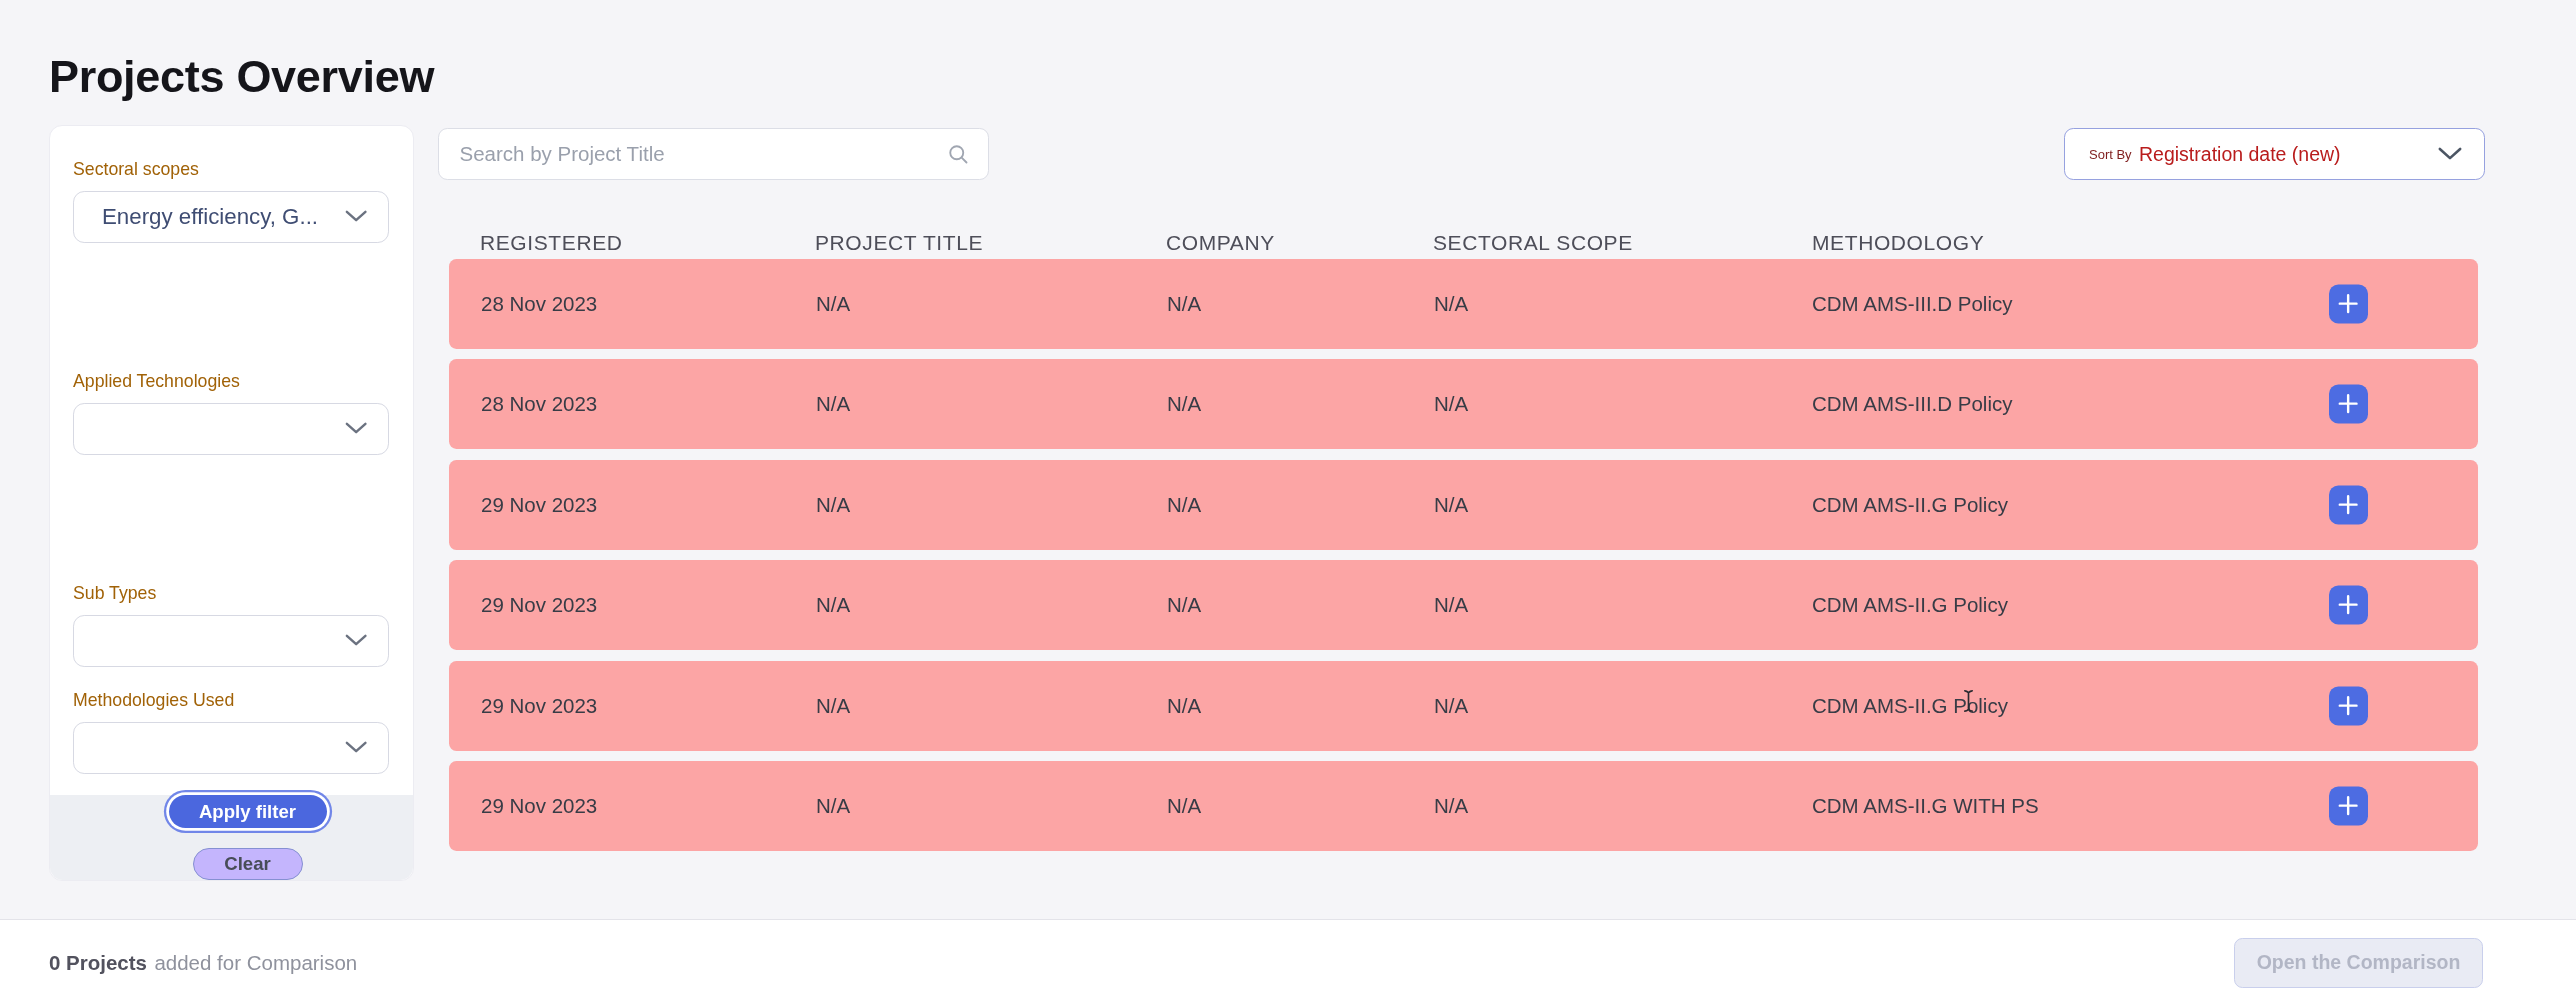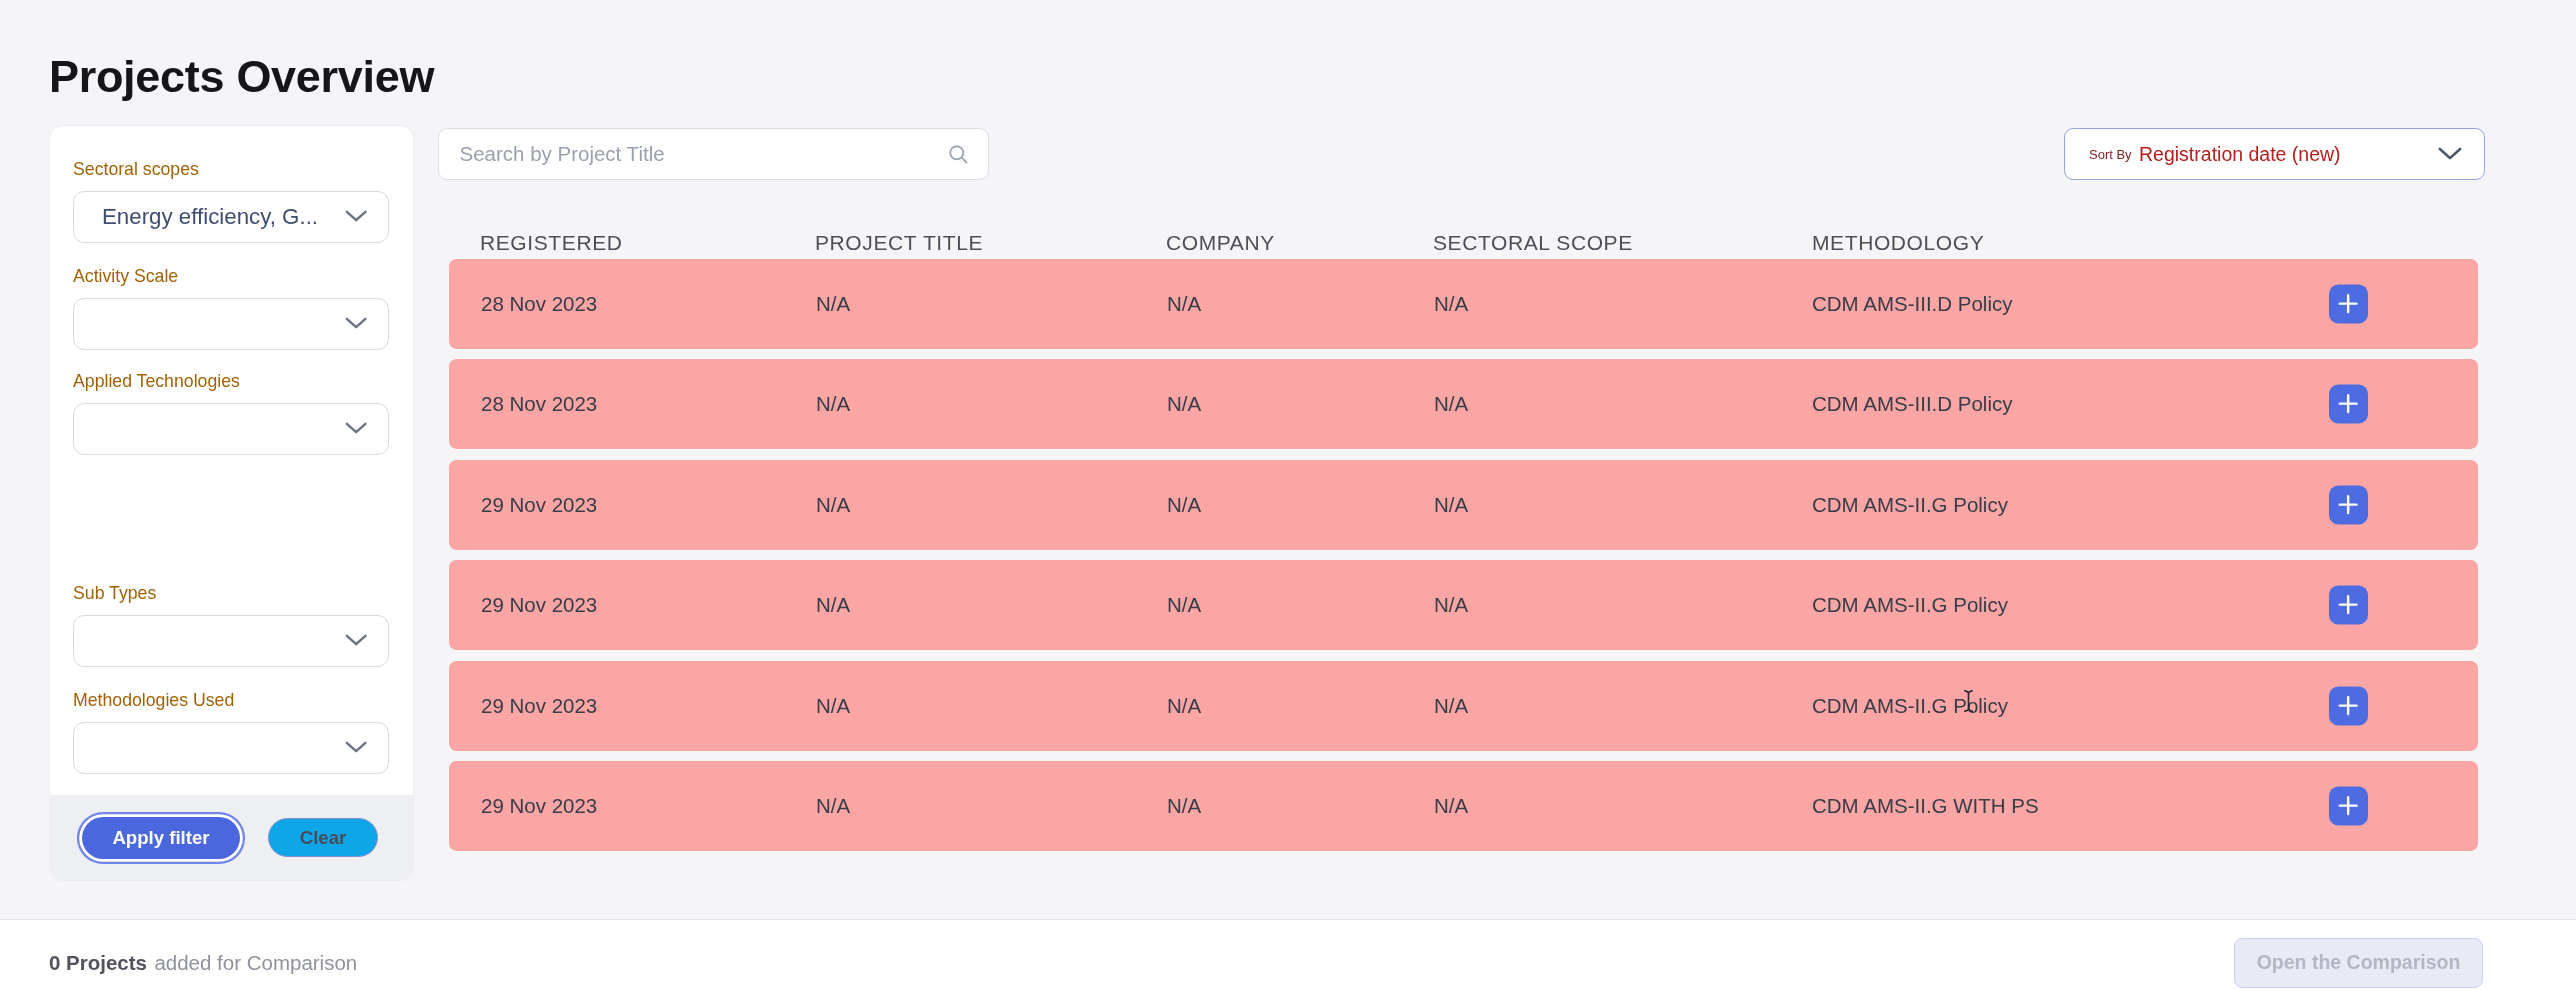--- a/index.html
+++ b/index.html
@@ -29,31 +29,31 @@
     display:flex; align-items:center; padding:0 20.5px 0 28px; cursor:pointer;
   }
   .filter-select .select-value {
     flex:1; font-size:22.3px; color:#3f4d73; white-space:nowrap; overflow:hidden;
   }
   .chev { flex:0 0 auto; margin-left:auto; }
 
   .filter-actions {
     position:absolute; left:0; right:0; bottom:0; height:85px;
     background:#edeff3; border-radius:0 0 13px 13px;
-    display:flex; align-items:center; padding-left:32px; gap:28px;
+    display:flex; align-items:center; padding-left:32px; gap:20px;flex-direction:column;
   }
   .btn-apply {
     width:158px; height:42px; border:none; border-radius:21.4px;
     background:#4b67de; color:#ffffff; font-weight:700; font-size:18.6px;
     font-family:inherit; cursor:pointer;
     box-shadow:0 0 0 2.8px #ffffff, 0 0 0 5.1px #7186e8;
   }
   .btn-clear {
     width:110px; height:39px; border-radius:19.5px;
-    background:#0ea5e9; border:1.4px solid #8590d2;
+    background:#c4b5fd; border:1.4px solid #8590d2;
     color:#474c57; font-weight:600; font-size:18.6px; font-family:inherit; cursor:pointer;
   }
 
   
   .search-box {
     position:absolute; left:438px; top:128px; width:551px; height:52px;
     background:#ffffff; border:1.4px solid #dcdee6; border-radius:9.3px;
     display:flex; align-items:center; padding:0 18.6px 0 20.5px;
   }
   .search-box input {
@@ -133,29 +133,20 @@
   <div class="filter-group" style="top:33px">
     <div class="filter-label">Sectoral scopes</div>
     <div class="filter-select">
       <span class="select-value">Energy efficiency, G...</span>
       <svg class="chev" width="22.3" height="13" viewBox="0 0 24 14">
           <path d="M2 2 L12 11 L22 2" fill="none" stroke="#6b7280" stroke-width="2.6" stroke-linecap="round" stroke-linejoin="round"></path>
         </svg>
     </div>
   </div>
 
-  <div class="filter-group" style="top:140px">
-    <div class="filter-label">Activity Scale</div>
-    <div class="filter-select">
-      <span class="select-value"></span>
-      <svg class="chev" width="22.3" height="13" viewBox="0 0 24 14">
-          <path d="M2 2 L12 11 L22 2" fill="none" stroke="#6b7280" stroke-width="2.6" stroke-linecap="round" stroke-linejoin="round"></path>
-        </svg>
-    </div>
-  </div>
 
   <div class="filter-group" style="top:245px">
     <div class="filter-label">Applied Technologies</div>
     <div class="filter-select">
       <span class="select-value"></span>
       <svg class="chev" width="22.3" height="13" viewBox="0 0 24 14">
           <path d="M2 2 L12 11 L22 2" fill="none" stroke="#6b7280" stroke-width="2.6" stroke-linecap="round" stroke-linejoin="round"></path>
         </svg>
     </div>
   </div>

